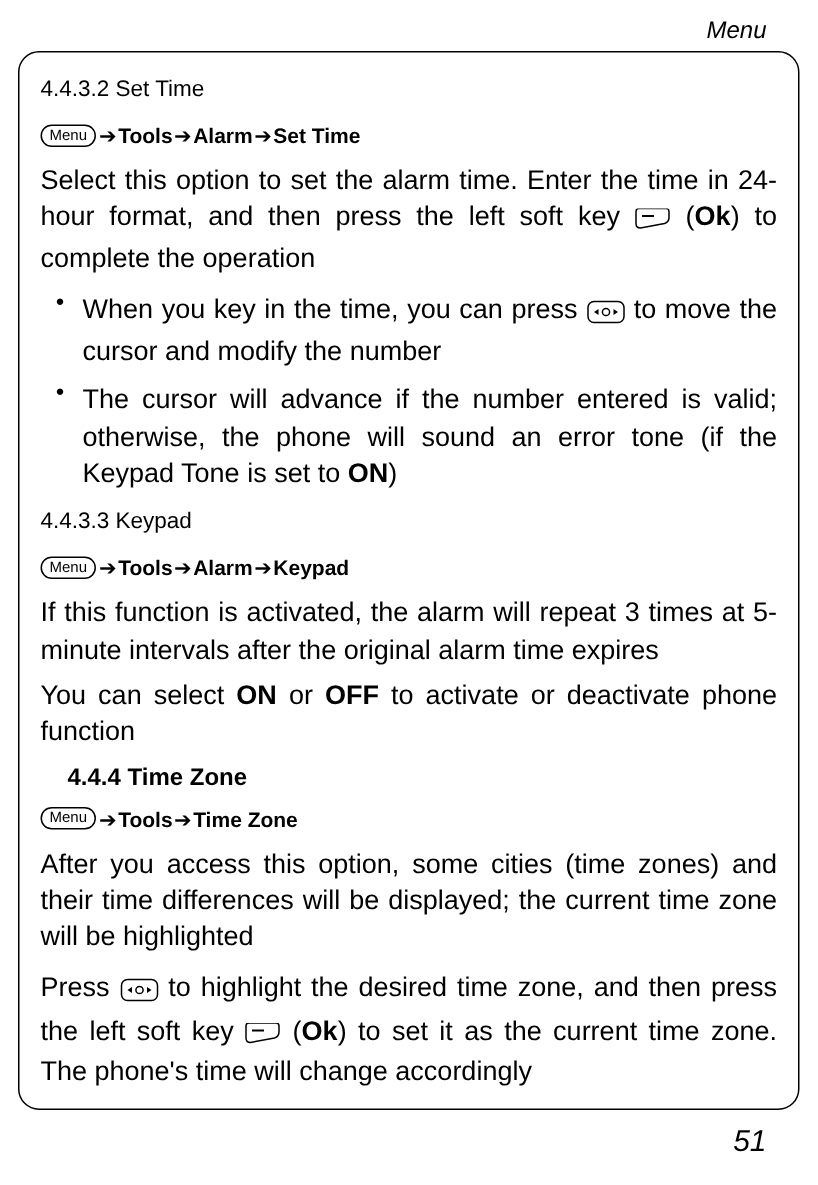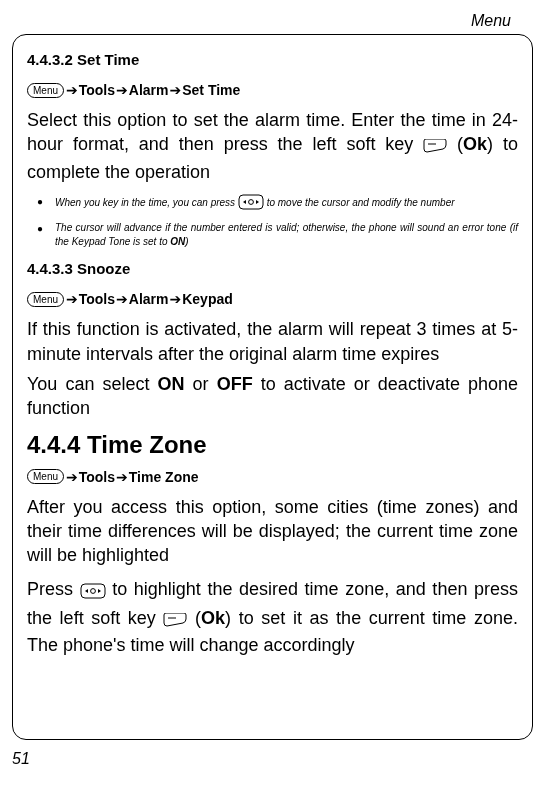--- a/index.html
+++ b/index.html
@@ -1,35 +1,35 @@
 <!DOCTYPE html>
 <html><head>
 <meta charset="utf-8">
 <style>
   * { box-sizing: border-box; margin: 0; padding: 0; }
   html, body { width: 545px; height: 790px; background: #fff; font-family: Arial, Helvetica, sans-serif; }
   .page { width: 545px; height: 672px; position: relative; padding: 12px 12px 0 12px; }
   .header { text-align: right; font-style: italic; font-size: 16px; padding: 0 22px 4px 0; }
   .frame { border: 1.5px solid #000; border-radius: 14px; width: 100%; height: 706px; padding: 16px 14px; overflow: hidden; }
-  .pgnum { font-style: italic; font-size: 16px; padding: 10px 22px 0 0; }
+  .pgnum { text-align: right; font-style: italic; font-size: 20px; padding: 10px 22px 0 0; }
 
-  .sec-heading { font-weight: bold; font-size: 15px; margin-bottom: 14px; }
-  .sec-heading-big { font-weight: bold; font-size: 24px; margin: 6px 0 10px 0; }
+  .sec-heading { font-weight: normal; font-size: 15px; margin-bottom: 14px; }
+  .sec-heading-big { font-weight: bold; font-size: 16px; margin: 6px 0 10px 18px; }
 
   .navline { font-weight: bold; font-size: 14px; display: flex; align-items: center; flex-wrap: wrap; gap: 0; margin-bottom: 10px; }
   .navline .seg { font-weight: bold; }
   .arrow { font-family: 'Segoe UI Symbol','Arial Unicode MS',sans-serif; font-weight: normal; padding: 0 1px; }
 
   .menu-key { display: inline-flex; align-items: center; justify-content: center; border: 1.2px solid #000; border-radius: 9px; padding: 0 5px; height: 15px; font-size: 10px; font-weight: normal; font-family: Arial, sans-serif; margin-right: 1px; vertical-align: middle; }
 
   .body-p { font-size: 18px; line-height: 1.35; text-align: justify; margin-bottom: 10px; }
   .body-p.tight { margin-bottom: 6px; }
 
   ul.bullets { list-style: none; padding-left: 10px; margin-bottom: 12px; }
-  ul.bullets li { font-size: 10px; line-height: 1.35; text-align: justify; position: relative; padding-left: 18px; margin-bottom: 8px; font-style: italic; }
+  ul.bullets li { font-size: 18px; line-height: 1.35; text-align: justify; position: relative; padding-left: 18px; margin-bottom: 8px; }
   ul.bullets li::before { content: "●"; position: absolute; left: 0; top: 1px; font-size: 10px; }
 
   .b { font-weight: bold; }
 
   .softkey-icon { display: inline-block; vertical-align: -3px; }
   .navkey-icon { display: inline-block; vertical-align: -4px; }
 </style>
 </head>
 <body>
 
@@ -73,21 +73,21 @@
               <path d="M21 8 L18 6 L18 10 Z" fill="#000"></path>
             </svg>
         </span>
         <span> to move the cursor and modify the number</span>
       </li>
       <li>
         <span>The cursor will advance if the number entered is valid; otherwise, the phone will sound an error tone (if the Keypad Tone is set to </span><span class="b">ON</span><span>)</span>
       </li>
     </ul>
 
-    <div class="sec-heading">4.4.3.3 Snooze</div>
+    <div class="sec-heading">4.4.3.3 Keypad</div>
 
     <div class="navline">
       <span class="menu-key">Menu</span>
       <span class="arrow">➔</span>
       <span class="seg">Tools</span>
       <span class="arrow">➔</span>
       <span class="seg">Alarm</span>
       <span class="arrow">➔</span>
       <span class="seg">Keypad</span>
     </div>

